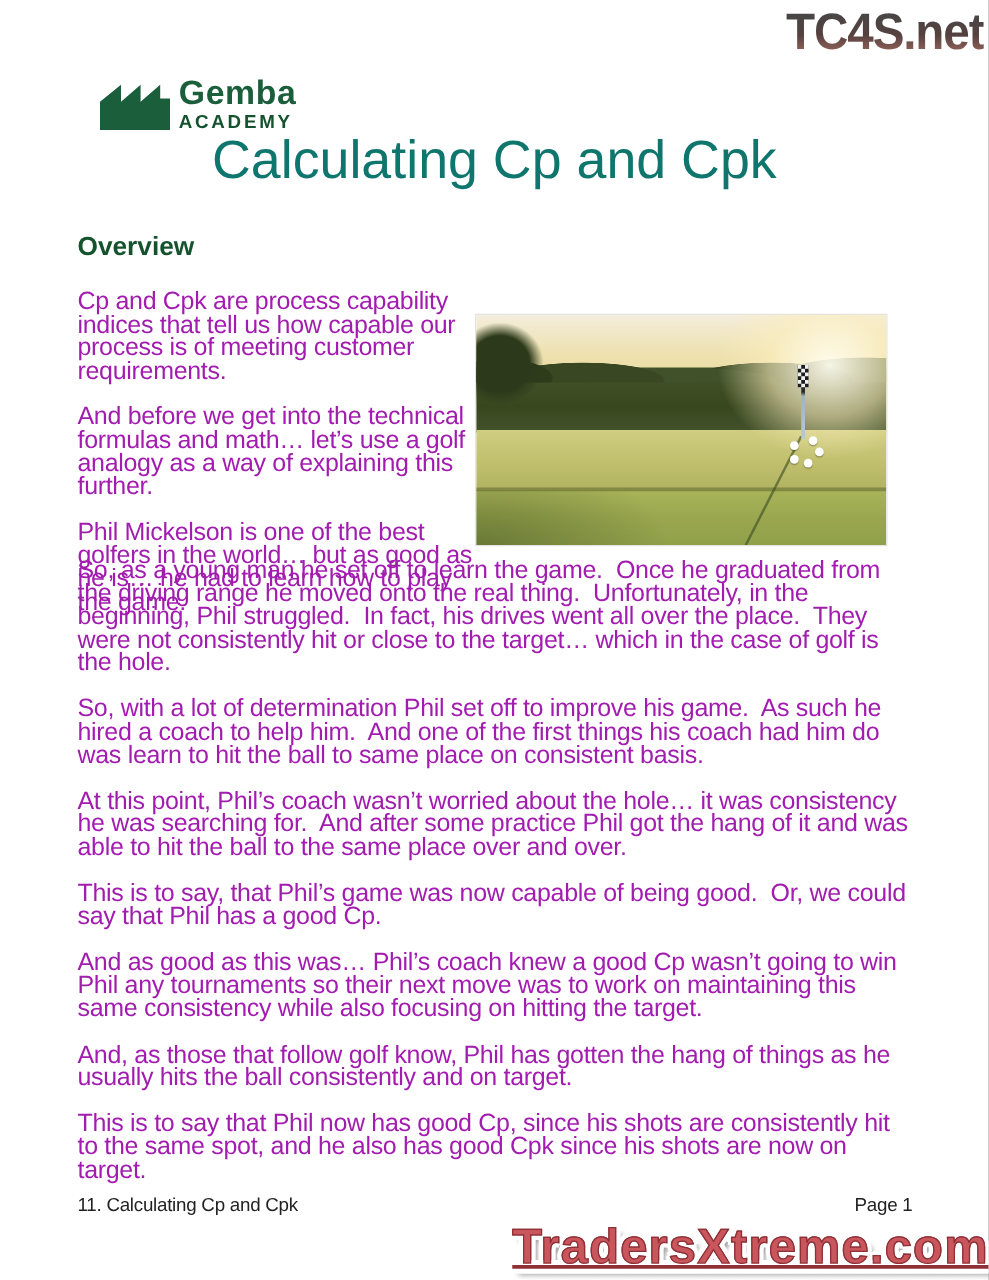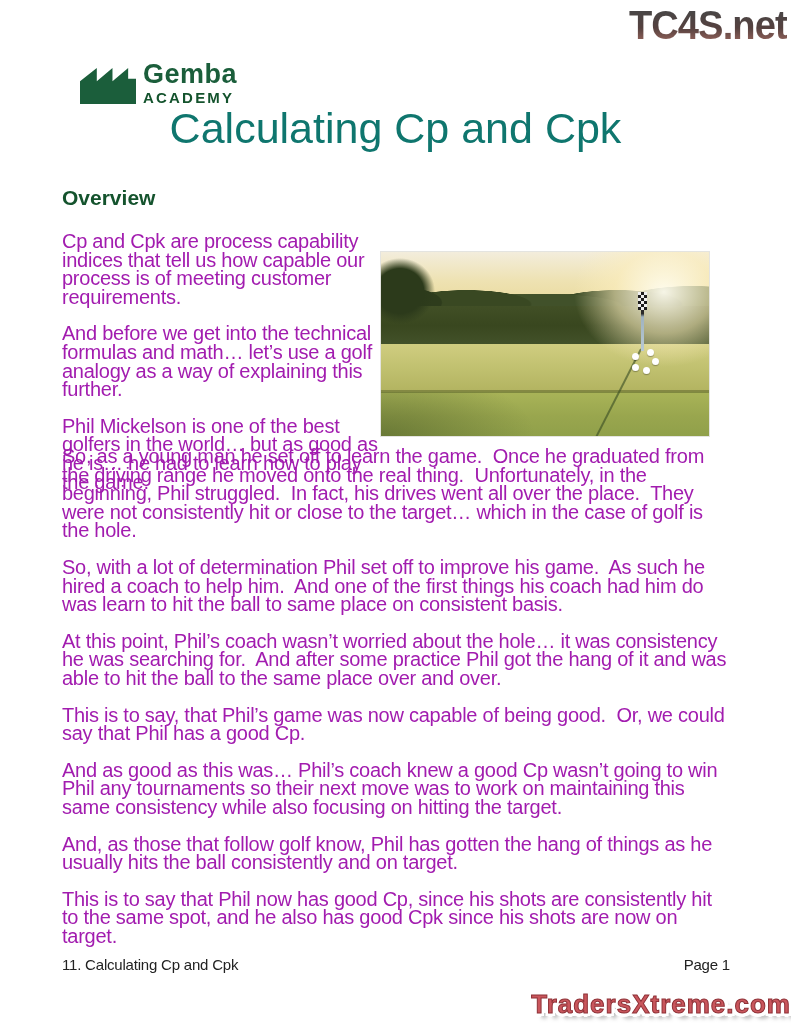--- a/index.html
+++ b/index.html
@@ -31,26 +31,27 @@
     position:absolute; left:251px; top:487px; z-index:9;
     font-family:"Liberation Serif", serif; font-weight:bold;
     font-size:38px; letter-spacing:3px; color:#c41420;
     text-shadow:
       -3px -3px 0 #fff, 3px -3px 0 #fff, -3px 3px 0 #fff, 3px 3px 0 #fff,
       -4px 0 0 #fff, 4px 0 0 #fff, 0 -4px 0 #fff, 0 4px 0 #fff,
       6px 6px 4px rgba(110,110,110,.75);
   }
   .wm-traders {
     position:absolute; right:0px; bottom:4px; z-index:9;
-    font-weight:bold; font-size:26px; letter-spacing:1px; color:#c9565c;
+    font-weight:bold; font-size:39px; letter-spacing:1px; color:#c9565c;
     -webkit-text-stroke:1px #8e3036;
     text-shadow:
       -3px -3px 0 #fff, 3px -3px 0 #fff, -3px 3px 0 #fff, 3px 3px 0 #fff,
       -4px 0 0 #fff, 4px 0 0 #fff, 0 -4px 0 #fff, 0 4px 0 #fff,
       5px 5px 4px rgba(120,120,120,.8);
+    text-decoration: underline;
   }
 
   
   .doc-title {
     position:absolute; left:0; top:104px; width:100%; margin:0;
     text-align:center; font-size:43px; font-weight:400; color:#0f766e; letter-spacing:0;
   }
   .section-heading {
     position:absolute; left:62px; top:186px; margin:0;
     font-size:21px; font-weight:bold; color:#14532d;

